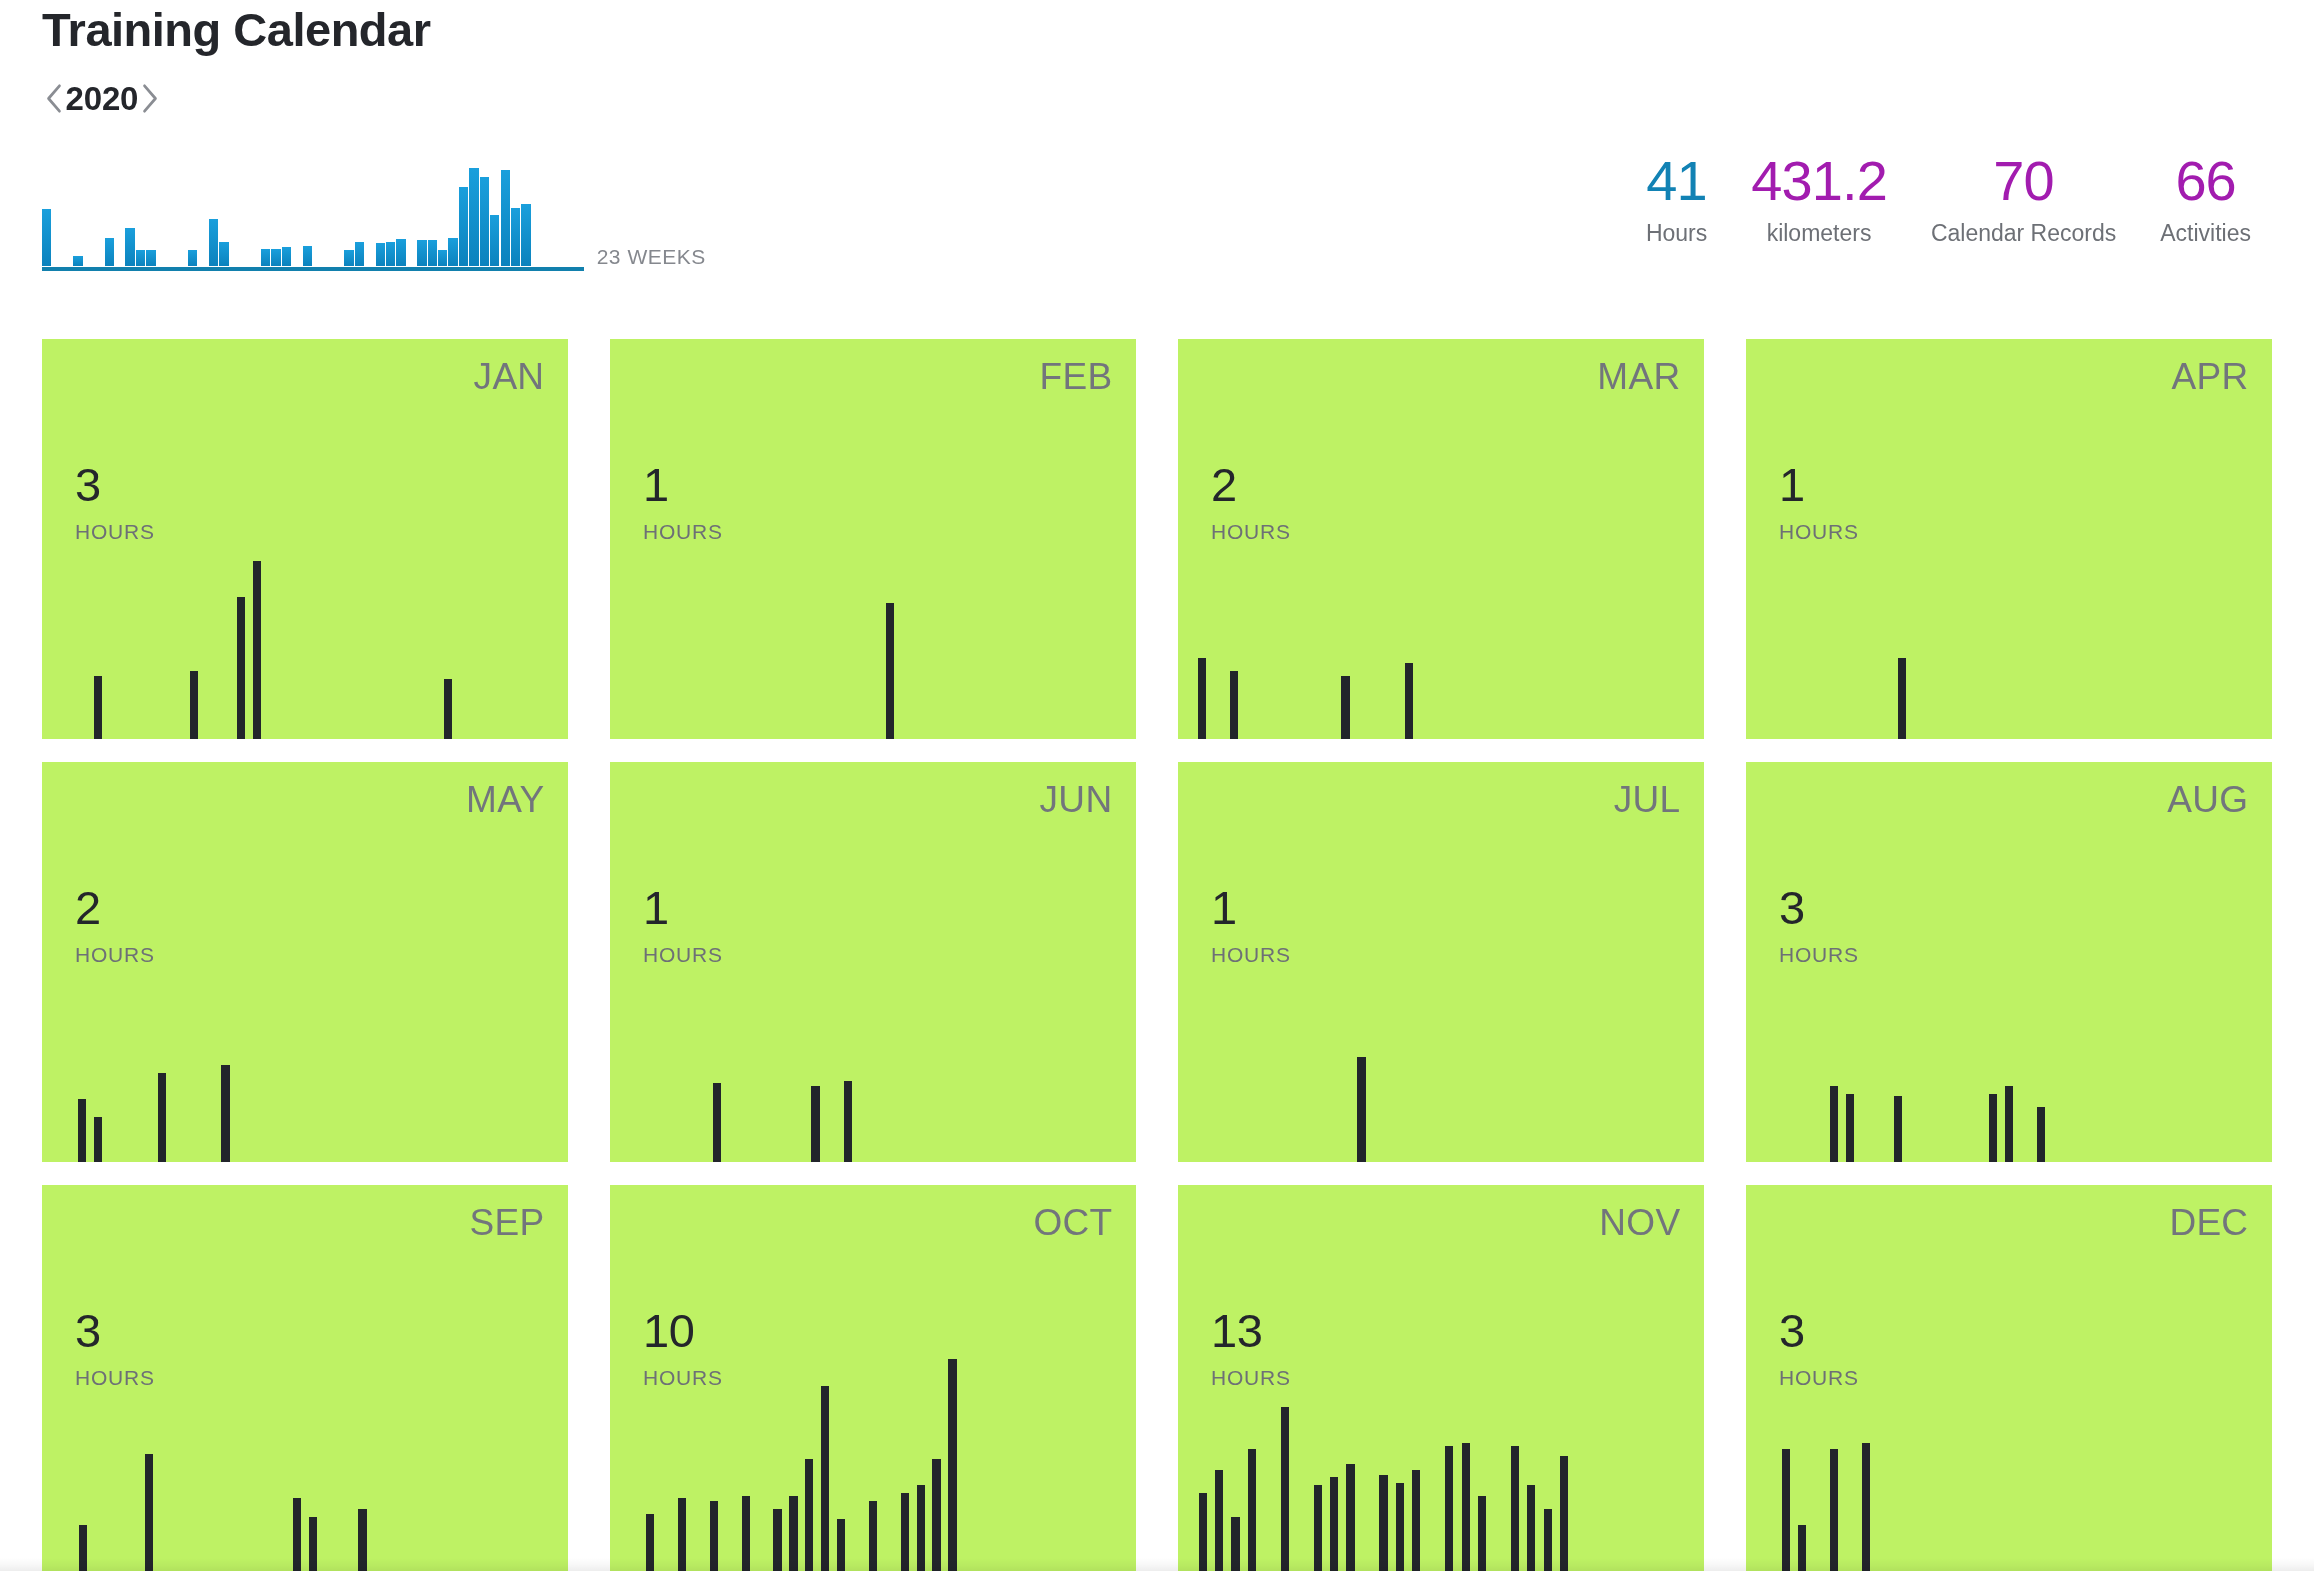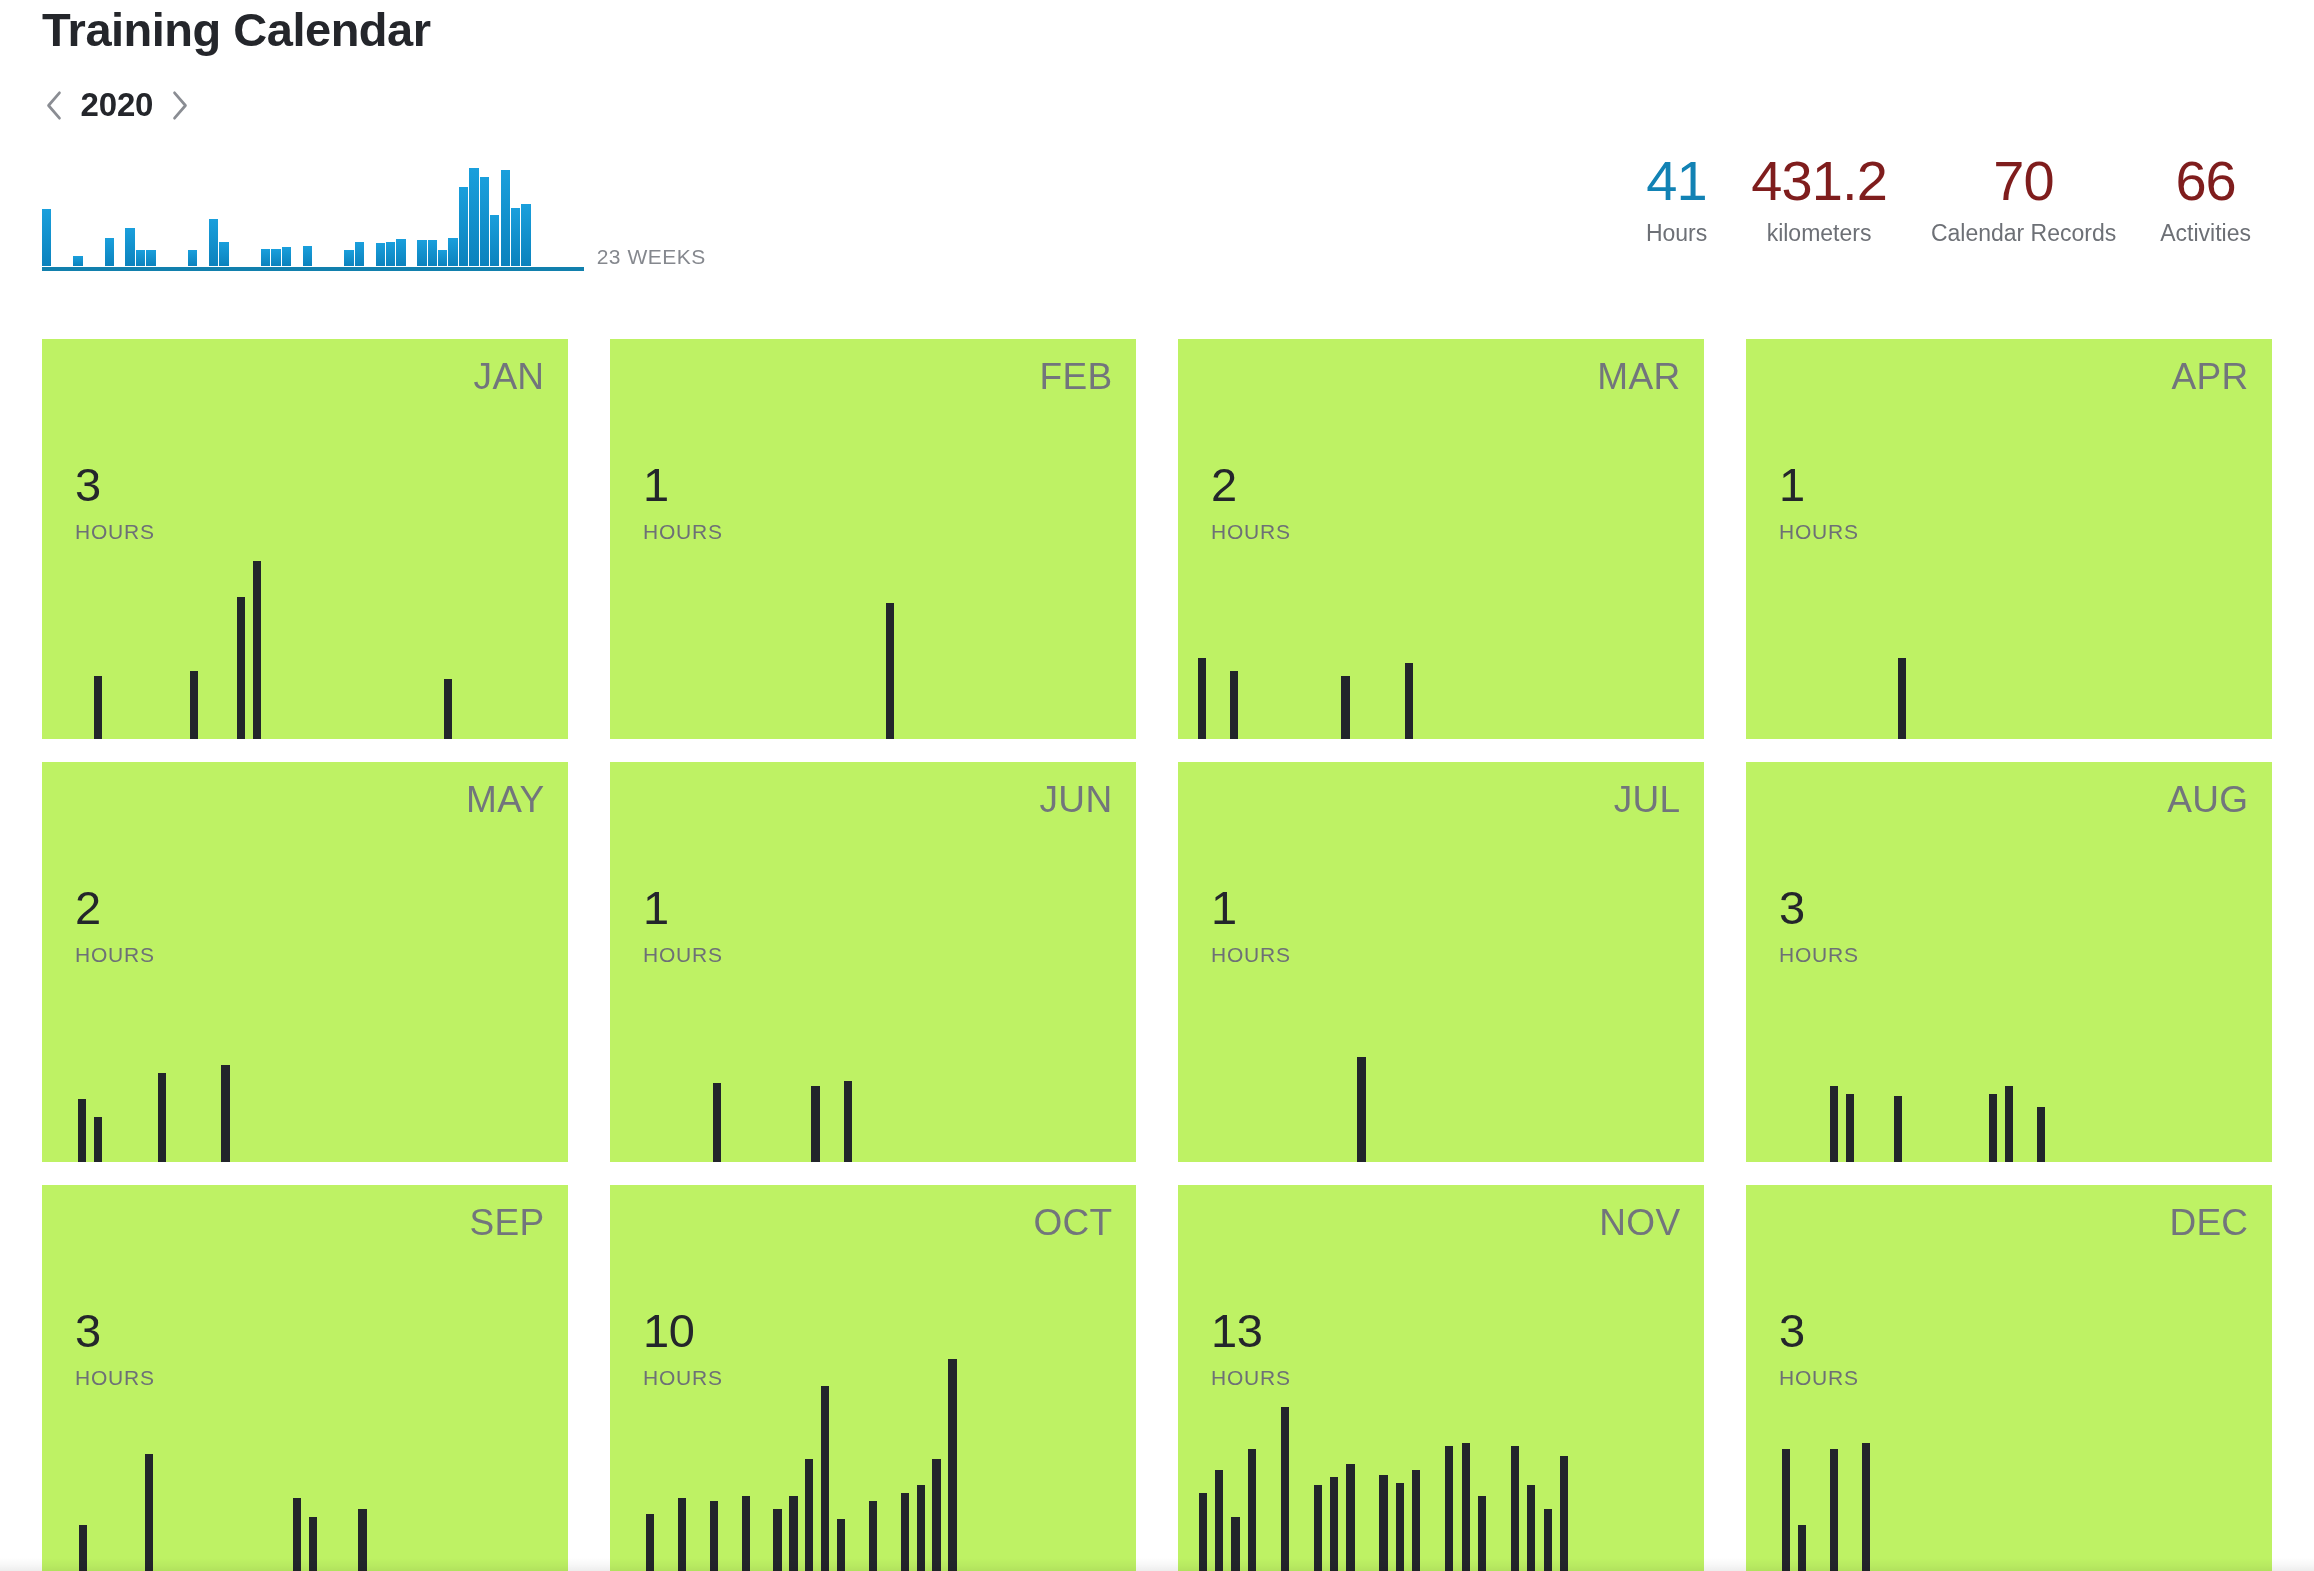--- a/index.html
+++ b/index.html
@@ -32,22 +32,23 @@
     font-size: 47px;
     font-weight: bold;
     color: #24262b;
     letter-spacing: -0.5px;
     line-height: 1.02;
     padding-top: 6px;
   }
 
   .year-nav {
     display: flex;
-    gap: 15px;
-    margin-top: 34px;
+    align-items: center;
+    gap: 0;
+    margin-top: 24px;
     height: 42px;
   }
   .chev {
     display: inline-flex;
     align-items: center;
     justify-content: center;
     width: 23.6px;
     height: 36px;
     cursor: pointer;
   }
@@ -118,21 +119,21 @@
   }
   .stat {
     display: flex;
     flex-direction: column;
     align-items: center;
     padding: 0 22px;
   }
   .stat-value {
     font-size: 56px;
     font-weight: normal;
-    color: #7f1d1d;
+    color: #a21caf;
     line-height: 1;
     letter-spacing: -0.9px;
   }
   .stat-value.accent { color: #1282b4; }
   .stat-label {
     font-size: 23px;
     color: #6d7076;
     margin-top: 12.7px;
     line-height: 1;
     white-space: nowrap;

